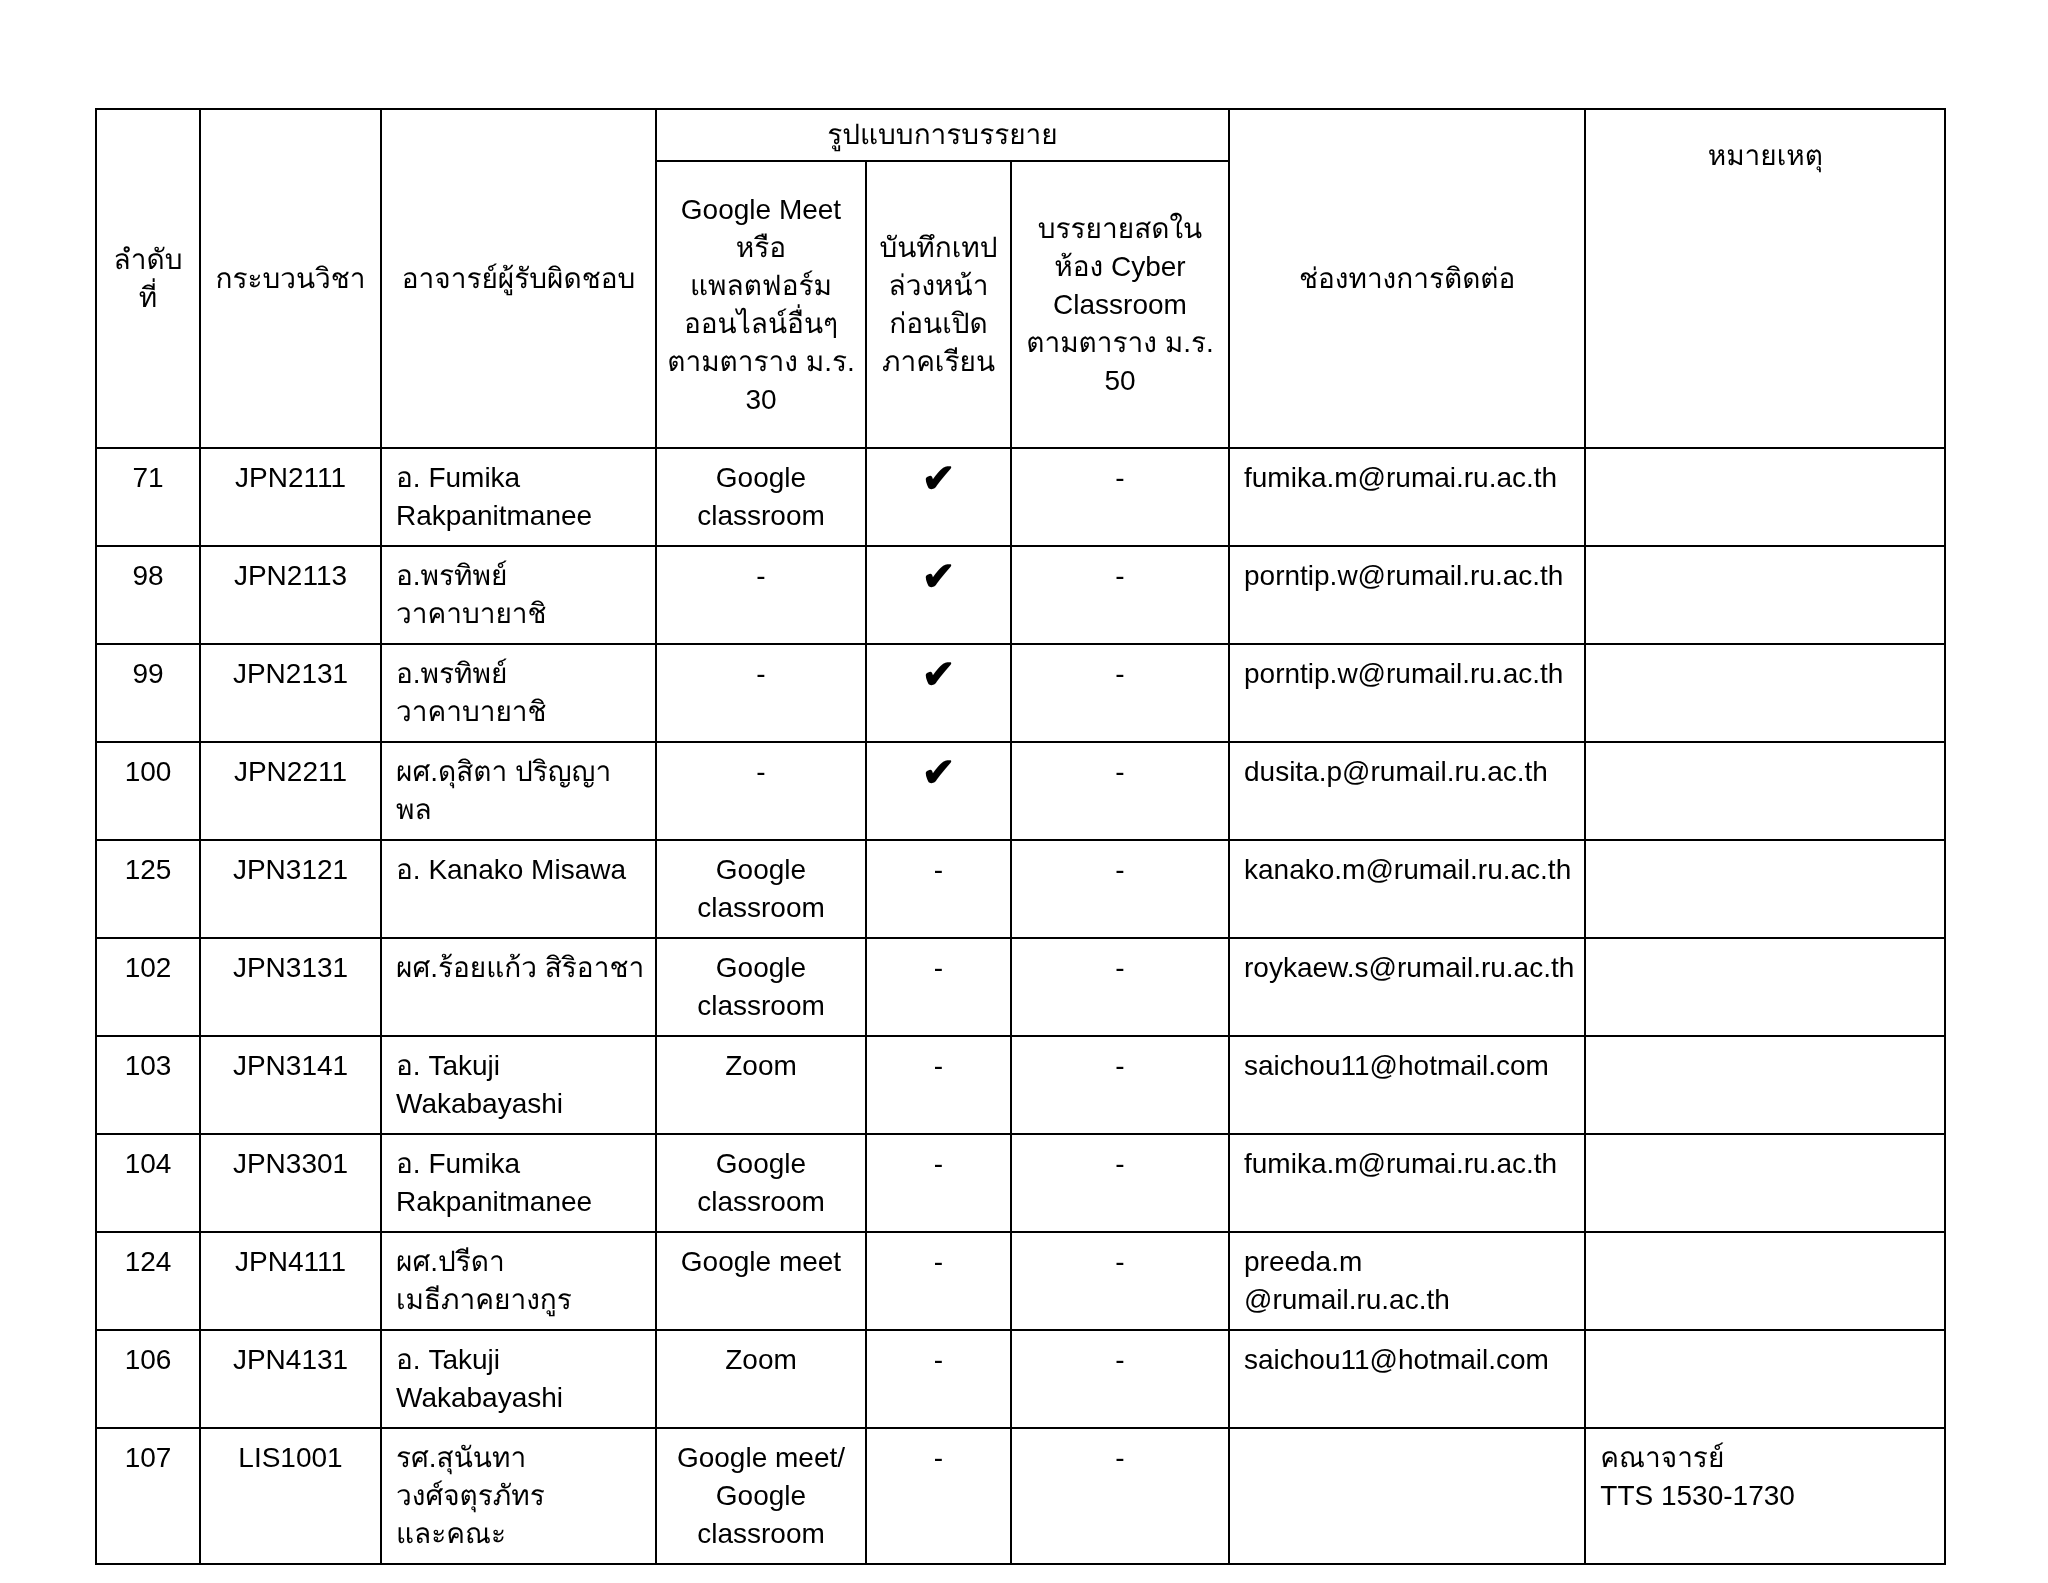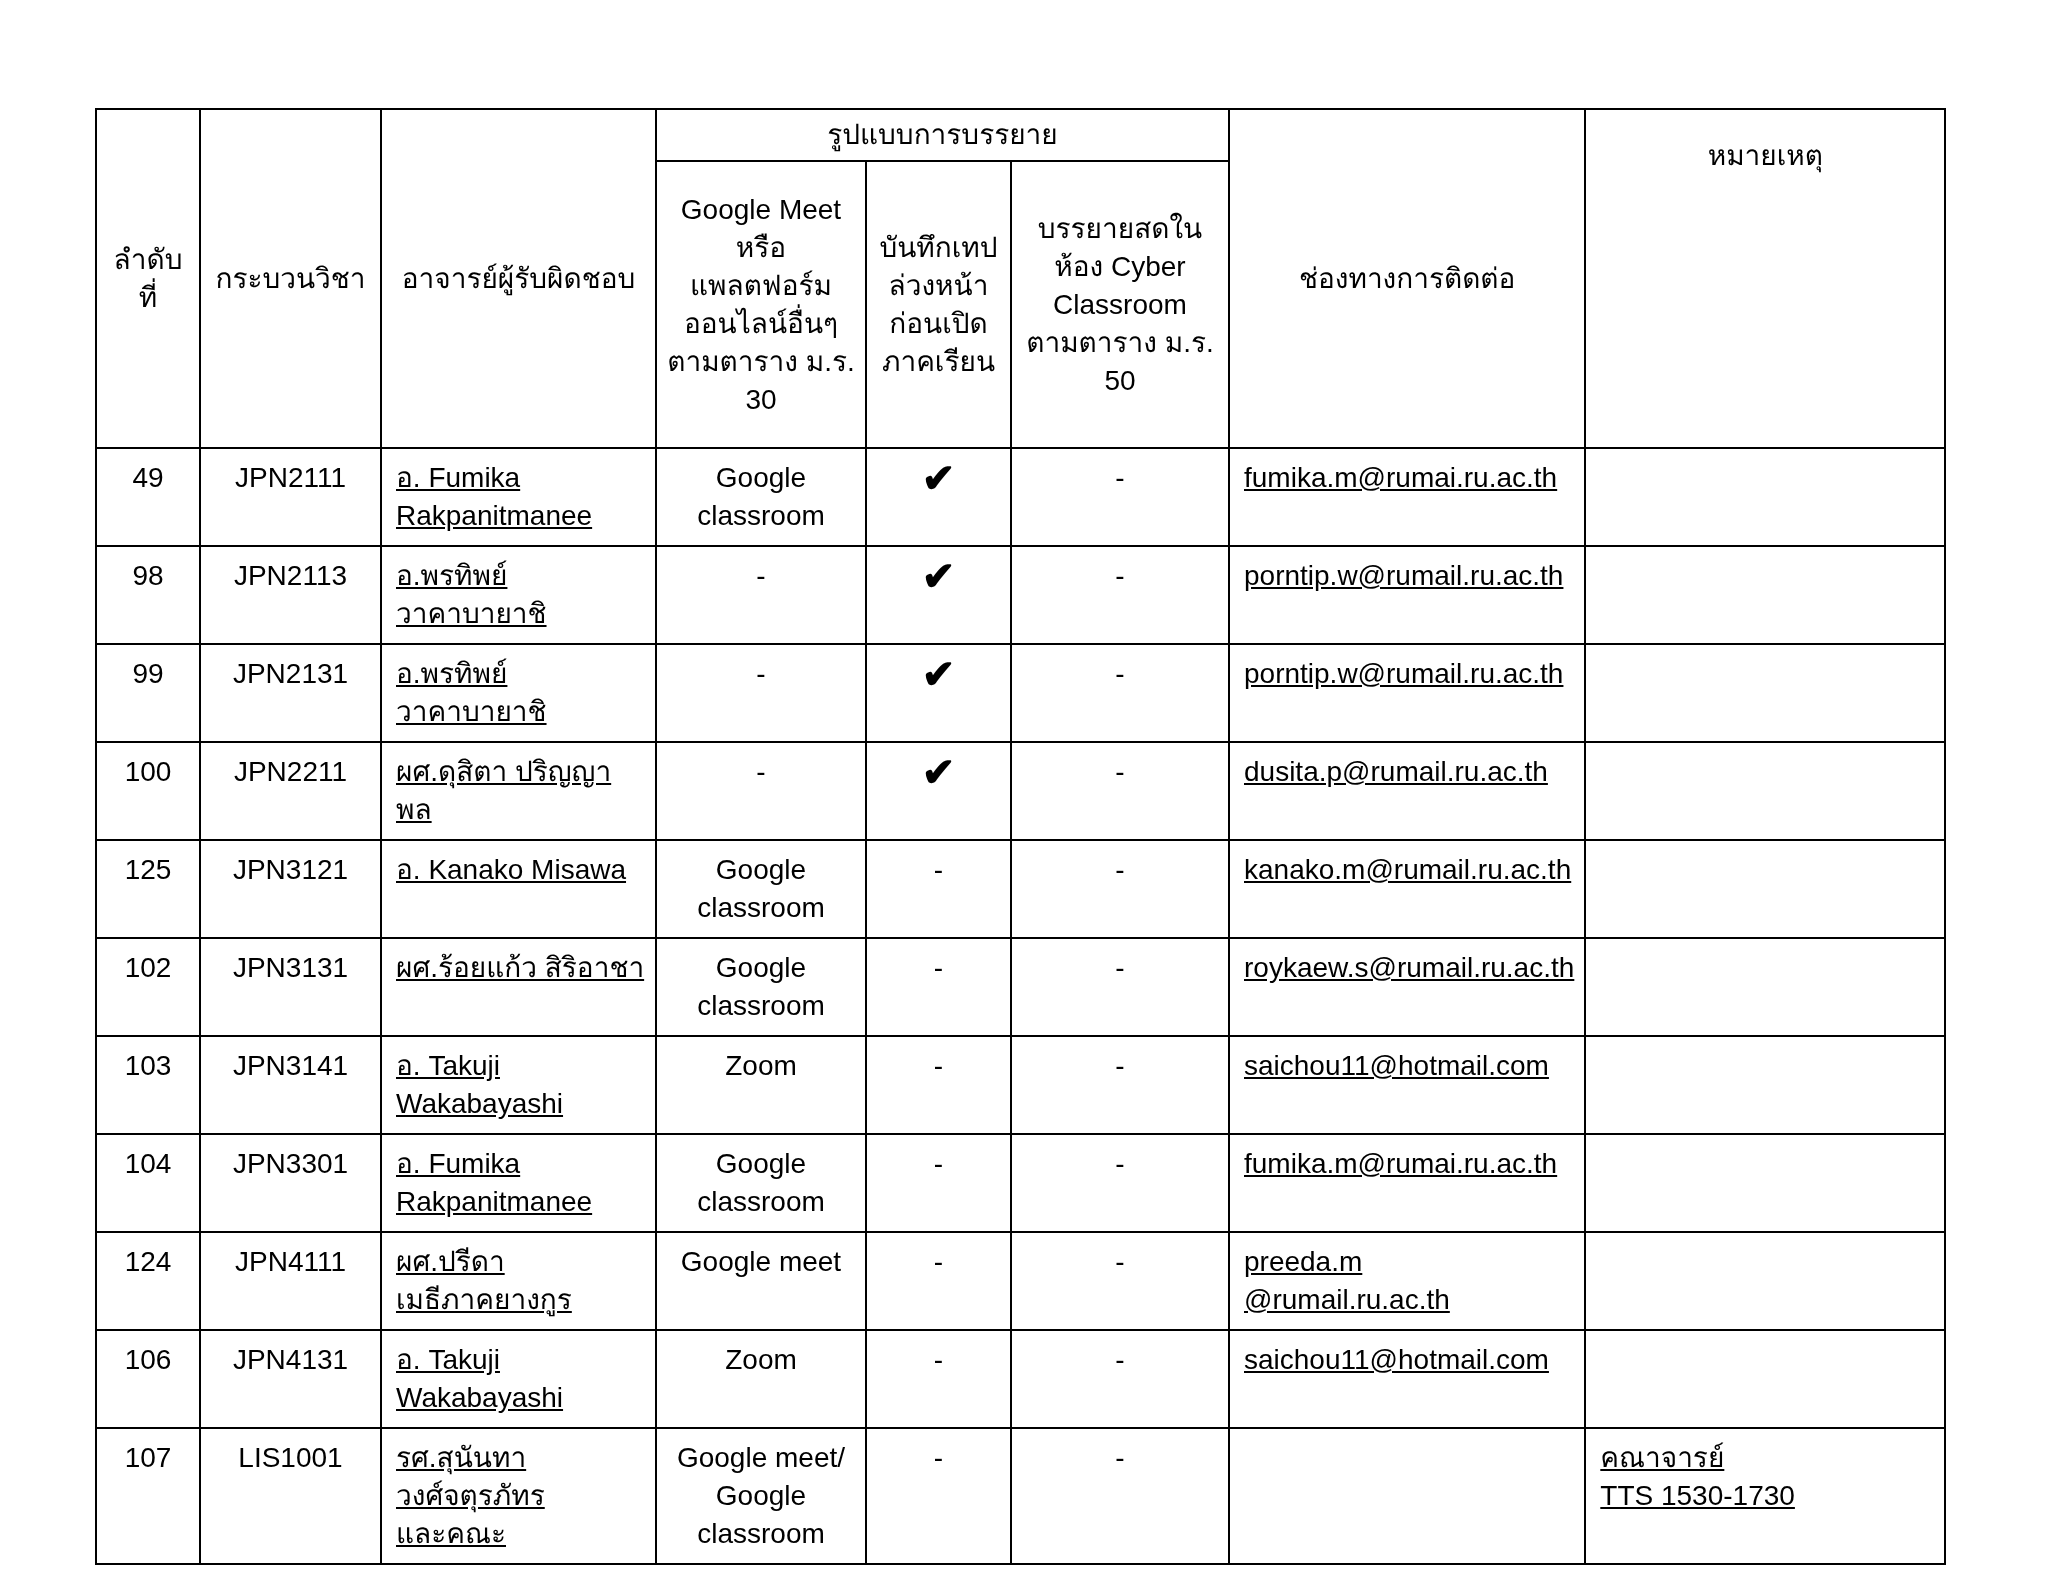--- a/index.html
+++ b/index.html
@@ -26,21 +26,21 @@
     padding: 6px 8px;
   }
   .th-band { height: 50px; }
   .th-sub { height: 287px; }
   .th-remarks { vertical-align: top; padding-top: 27px; }
   td {
     vertical-align: top;
     text-align: center;
     padding: 10px 8px;
   }
-  td.left { text-align: left; padding-left: 14px; padding-right: 10px; text-decoration: underline; }
+  td.left { text-align: left; padding-left: 14px; padding-right: 10px; }
   td.check { font-size: 40px; font-weight: bold; }
 </style>
 </head>
 <body>
 
 <div class="sheet">
   <table>
     <colgroup>
       <col style="width:104px">
       <col style="width:181px">
@@ -74,21 +74,21 @@
 ภาคเรียน</th>
         <th class="th-sub">บรรยายสดใน
 ห้อง Cyber
 Classroom
 ตามตาราง ม.ร.
 50</th>
       </tr>
     </thead>
     <tbody>
   <tr>
-    <td>49</td>
+    <td>71</td>
     <td>JPN2111</td>
     <td class="left">อ. Fumika
 Rakpanitmanee</td>
     <td>Google
 classroom</td>
     <td class="check">✔</td>
     <td>-</td>
     <td class="left">fumika.m@rumai.ru.ac.th</td>
     <td class="left"></td>
   </tr>

